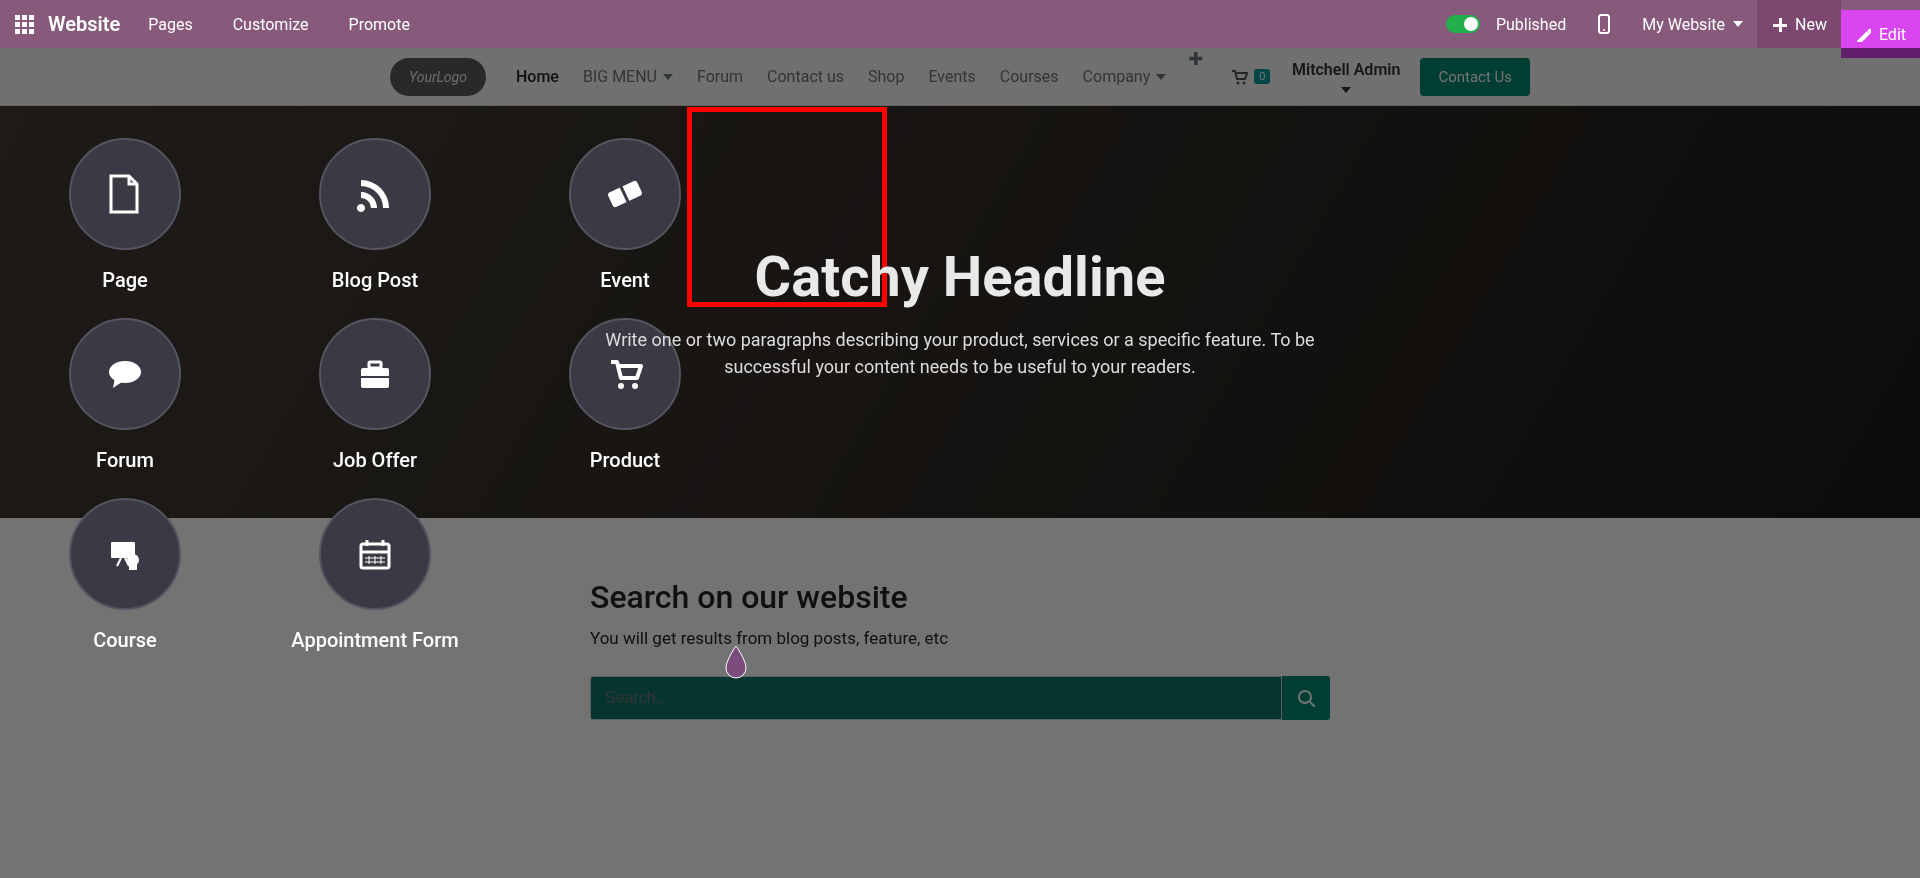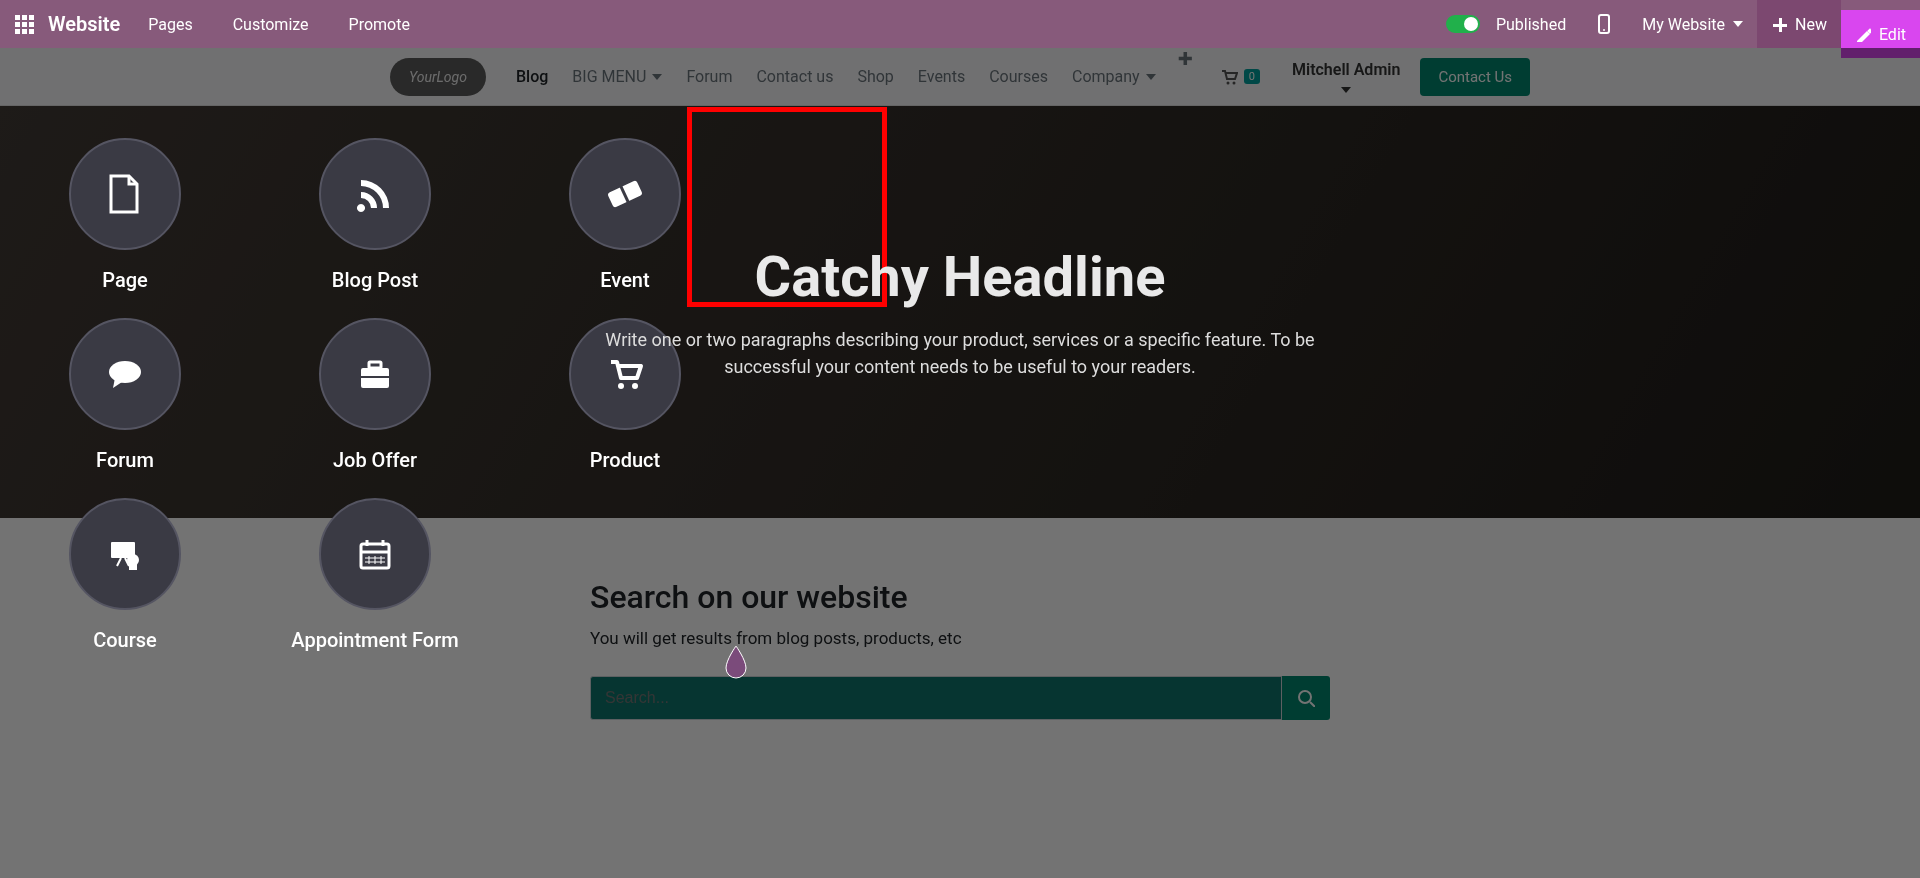--- a/index.html
+++ b/index.html
@@ -187,21 +187,21 @@
         </svg>
       <span>Edit</span>
     </div>
   </div>
 </div>
 
 <div class="siteheader">
   <div class="wrap">
     <div class="logo">YourLogo</div>
     <div class="navitems">
-      <div class="nitem active">Blog</div>
+      <div class="nitem active">Home</div>
       <div class="nitem">
           <span>BIG MENU</span>
           <span class="caret"></span>
         </div>
       <div class="nitem">Forum</div>
       <div class="nitem">Contact us</div>
       <div class="nitem">Shop</div>
       <div class="nitem">Events</div>
       <div class="nitem">Courses</div>
       <div class="nitem">
@@ -224,21 +224,21 @@
   </div>
 </div>
 
 <div class="hero" style="background-image:linear-gradient(120deg,#5a5048,#2b2722);">
   <h1>Catchy Headline</h1>
   <p>Write one or two paragraphs describing your product, services or a specific feature. To be successful your content needs to be useful to your readers.</p>
 </div>
 
 <div class="searchsec">
   <h2>Search on our website</h2>
-  <p>You will get results from blog posts, products, etc</p>
+  <p>You will get results from blog posts, feature, etc</p>
   <div class="searchrow">
     <input type="text" placeholder="Search..." style="">
     <div class="gobtn">
       <svg width="18" height="18" style="color:#fff">
           <use href="#i-search"></use>
         </svg>
     </div>
   </div>
 </div>
 

